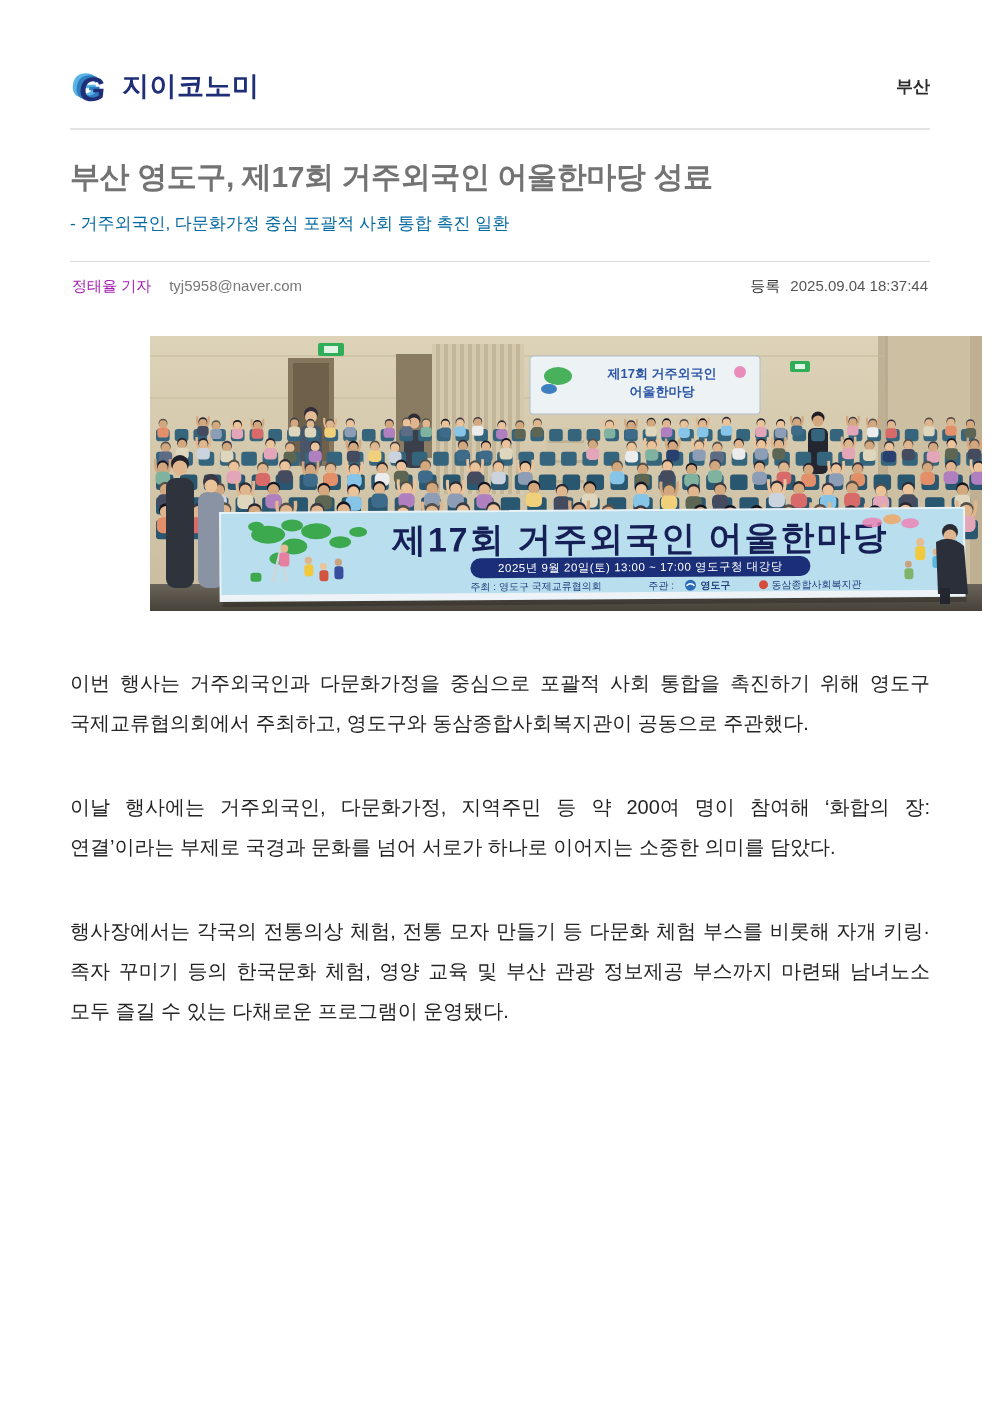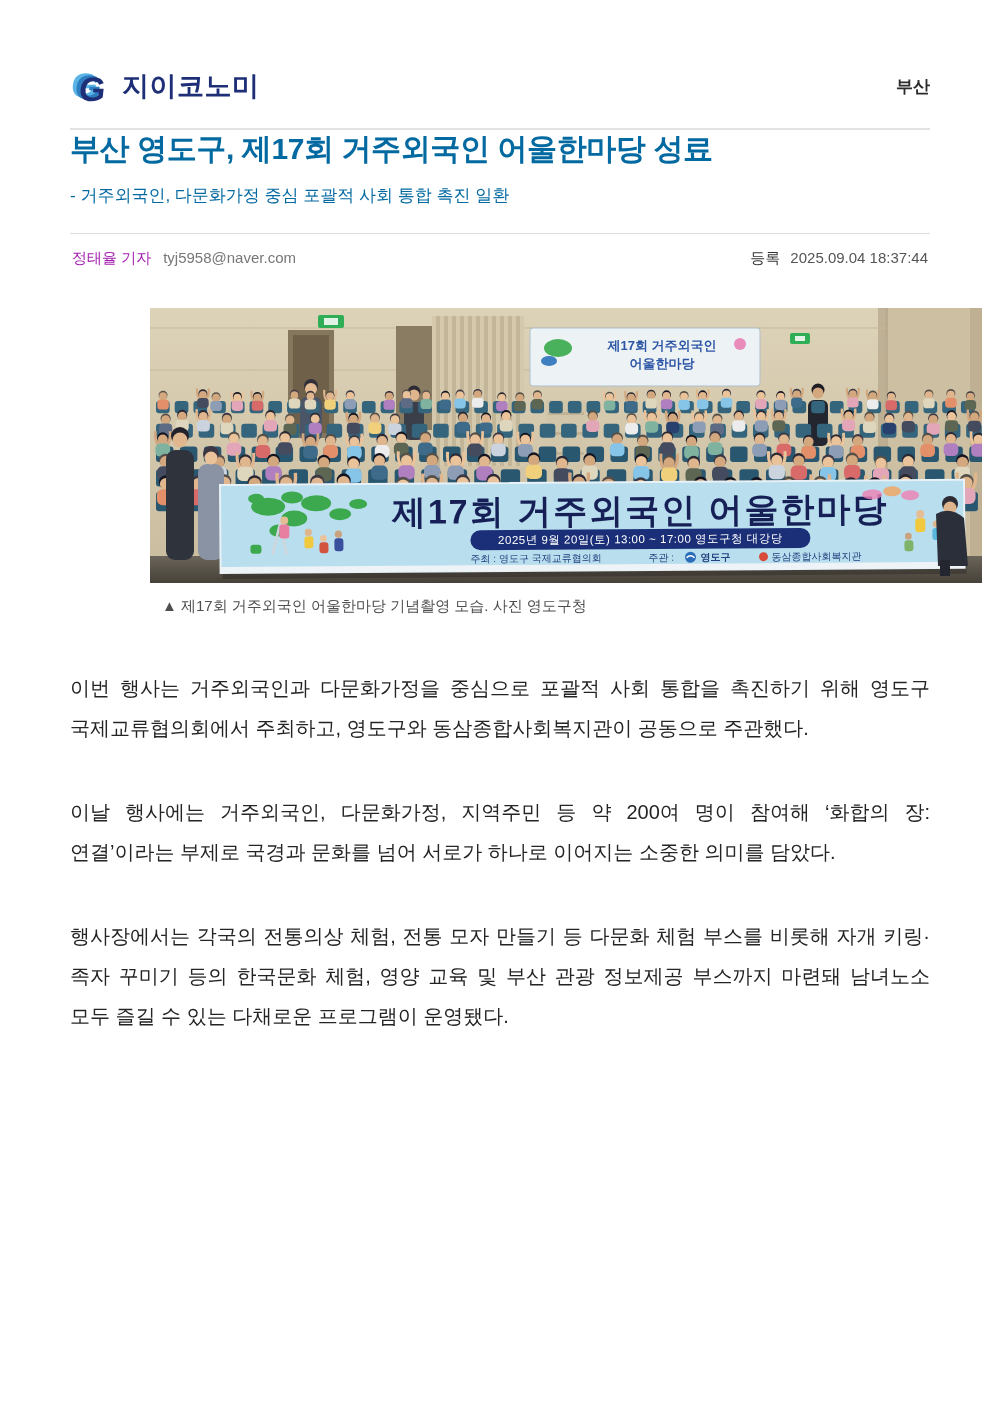--- a/index.html
+++ b/index.html
@@ -14,27 +14,27 @@
   .container { padding: 62px 70px 70px; }
 
   
   .site-header { display: flex; align-items: center; justify-content: space-between; }
   .logo { display: flex; align-items: center; gap: 8px; cursor: pointer; text-decoration: none; }
   .logo-text { font-size: 27px; font-weight: 800; color: #1e2f77; letter-spacing: 0.5px; }
   .region-label { font-size: 17px; font-weight: 700; color: #2b2b2b; font-family: Liberation Mono, monospace; }
   .header-divider { border: none; border-top: 2px solid #e3e3e3; margin-top: 18px; }
 
   
-  .article-title { font-size: 30px; line-height: 38px; font-weight: 800; color: #0369a1; letter-spacing: -0.4px; }
+  .article-title { margin-top: 28px; font-size: 30px; line-height: 38px; font-weight: 800; color: #737373; letter-spacing: -0.4px; }
   .article-subtitle { margin-top: 16px; font-size: 17px; color: #0369a1; }
 
   .byline { margin-top: 26px; border-top: 1px solid #dddddd; padding: 15px 2px 0;
             display: flex; justify-content: space-between; align-items: baseline; font-size: 15px; }
   .reporter { color: #a21caf; }
-  .reporter-email { color: #777777; margin-left: 12px; text-decoration: none; }
+  .reporter-email { color: #777777; margin-left: 18px; text-decoration: none; }
   .reg-label { color: #333333; margin-right: 10px; }
   .reg-time { color: #555555; }
 
   
   .article-body p { margin-top: 44px; font-size: 20px; line-height: 40px; color: #242424;
                     text-align: justify; word-break: keep-all; }
   .article-body p.first { margin-top: 34px; }
   .article-body p.after-figure { margin-top: 52px; }
 
   figure.photo-figure { margin: 40px auto 0; width: 700px; }
@@ -1178,20 +1178,19 @@
           </g>
         </g>
 
         <g>
           <circle cx="800" cy="196" r="8" fill="#2c2a33"></circle>
             <circle cx="800" cy="200" r="6.5" fill="#dfb58d"></circle>
           <path d="M786 206 q14 -8 28 4 l4 48 l-30 0 z" fill="#2b2f3a"></path>
           <rect x="790" y="252" width="10" height="16" fill="#23262e"></rect>
         </g>
       </svg>
-      <figcaption>▲ 제17회 거주외국인 어울한마당 기념촬영 모습. 사진 영도구청</figcaption>
     </figure>
 
     <p class="after-figure">이번 행사는 거주외국인과 다문화가정을 중심으로 포괄적 사회 통합을 촉진하기 위해 영도구 국제교류협의회에서 주최하고, 영도구와 동삼종합사회복지관이 공동으로 주관했다.</p>
     <p>이날 행사에는 거주외국인, 다문화가정, 지역주민 등 약 200여 명이 참여해 ‘화합의 장:연결’이라는 부제로 국경과 문화를 넘어 서로가 하나로 이어지는 소중한 의미를 담았다.</p>
     <p>행사장에서는 각국의 전통의상 체험, 전통 모자 만들기 등 다문화 체험 부스를 비롯해 자개 키링·족자 꾸미기 등의 한국문화 체험, 영양 교육 및 부산 관광 정보제공 부스까지 마련돼 남녀노소 모두 즐길 수 있는 다채로운 프로그램이 운영됐다.</p>
   </div>
 </div>
 
 </body></html>

